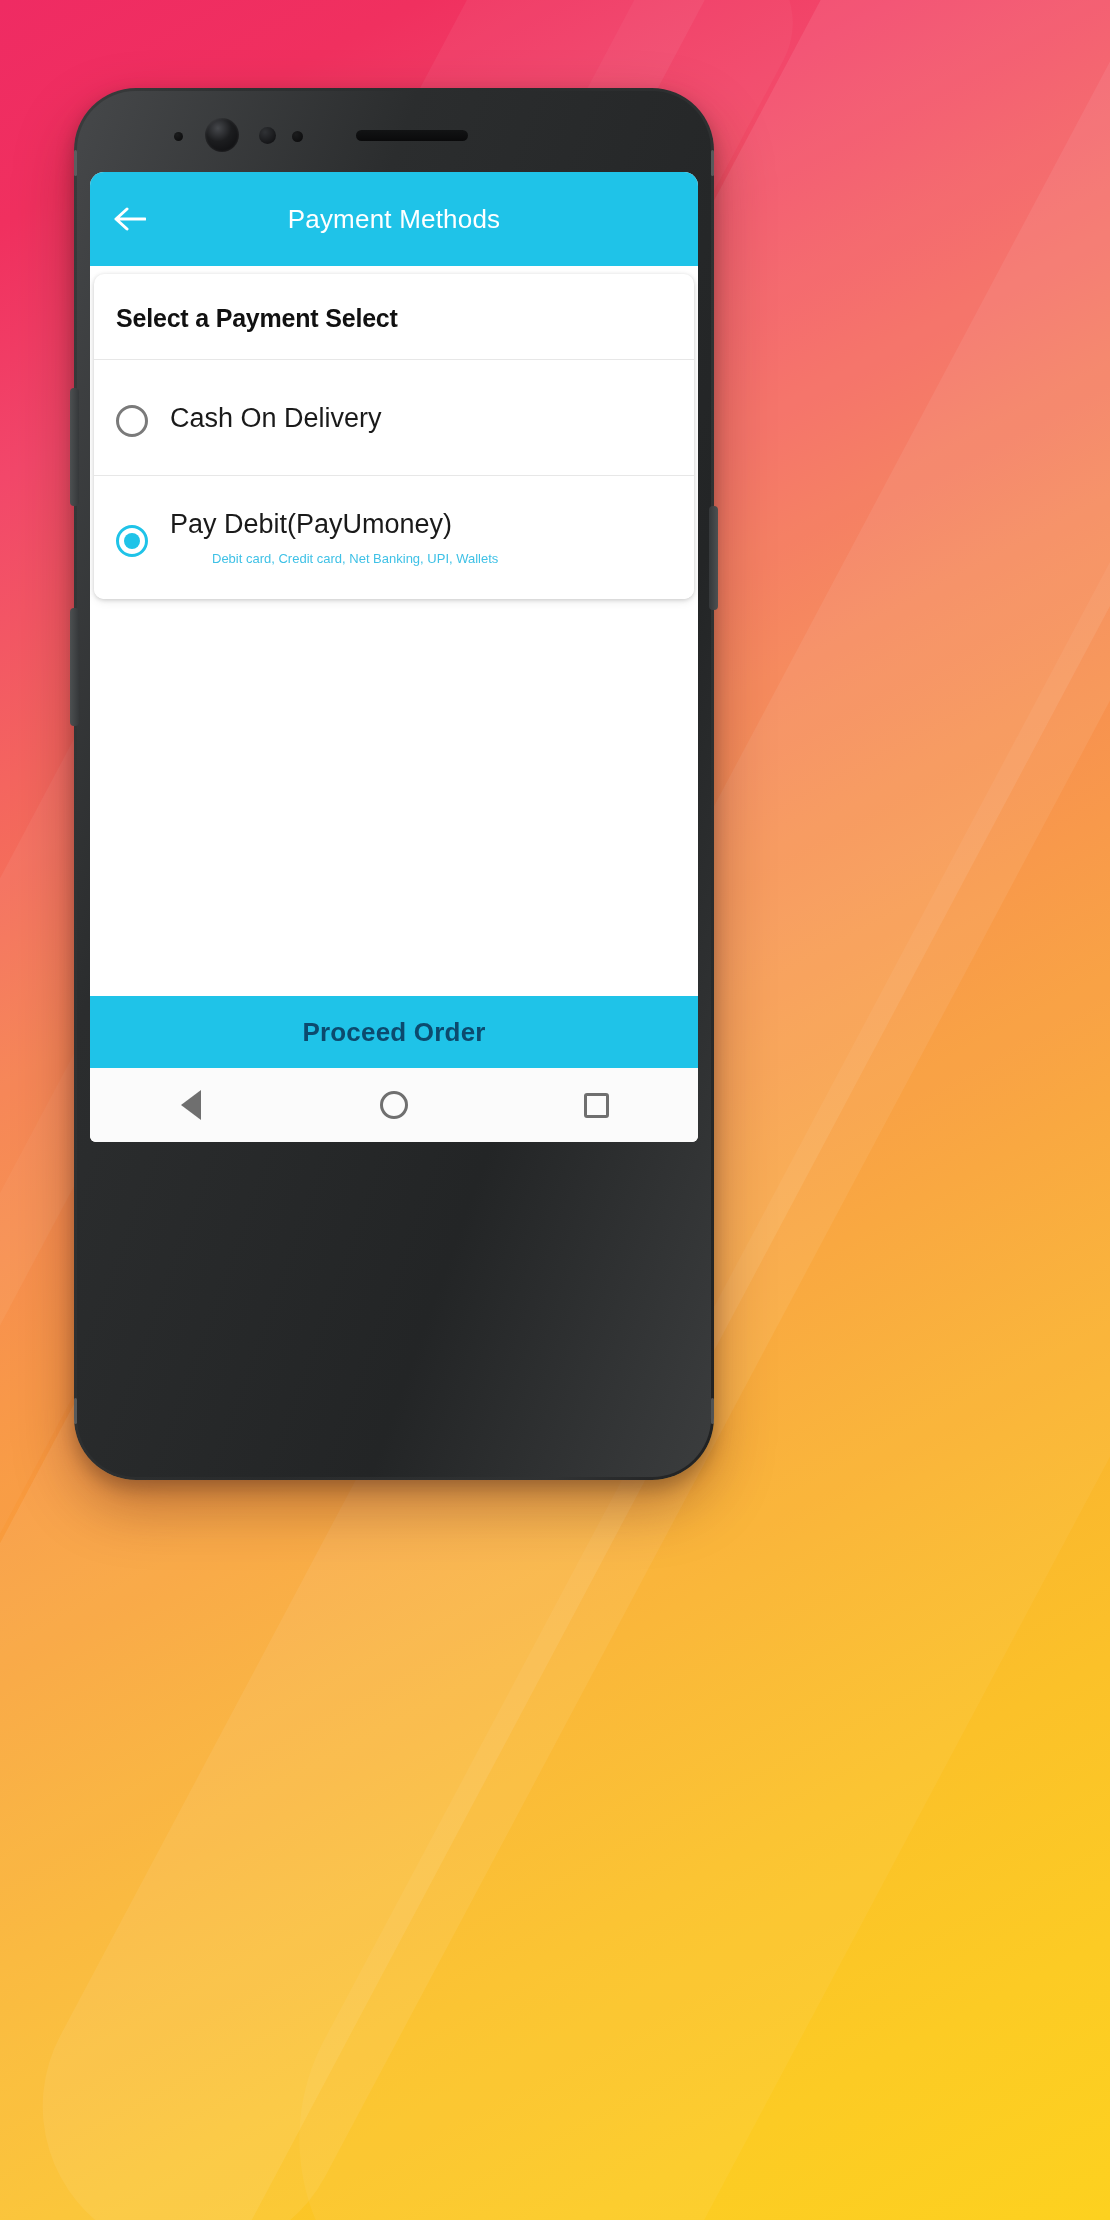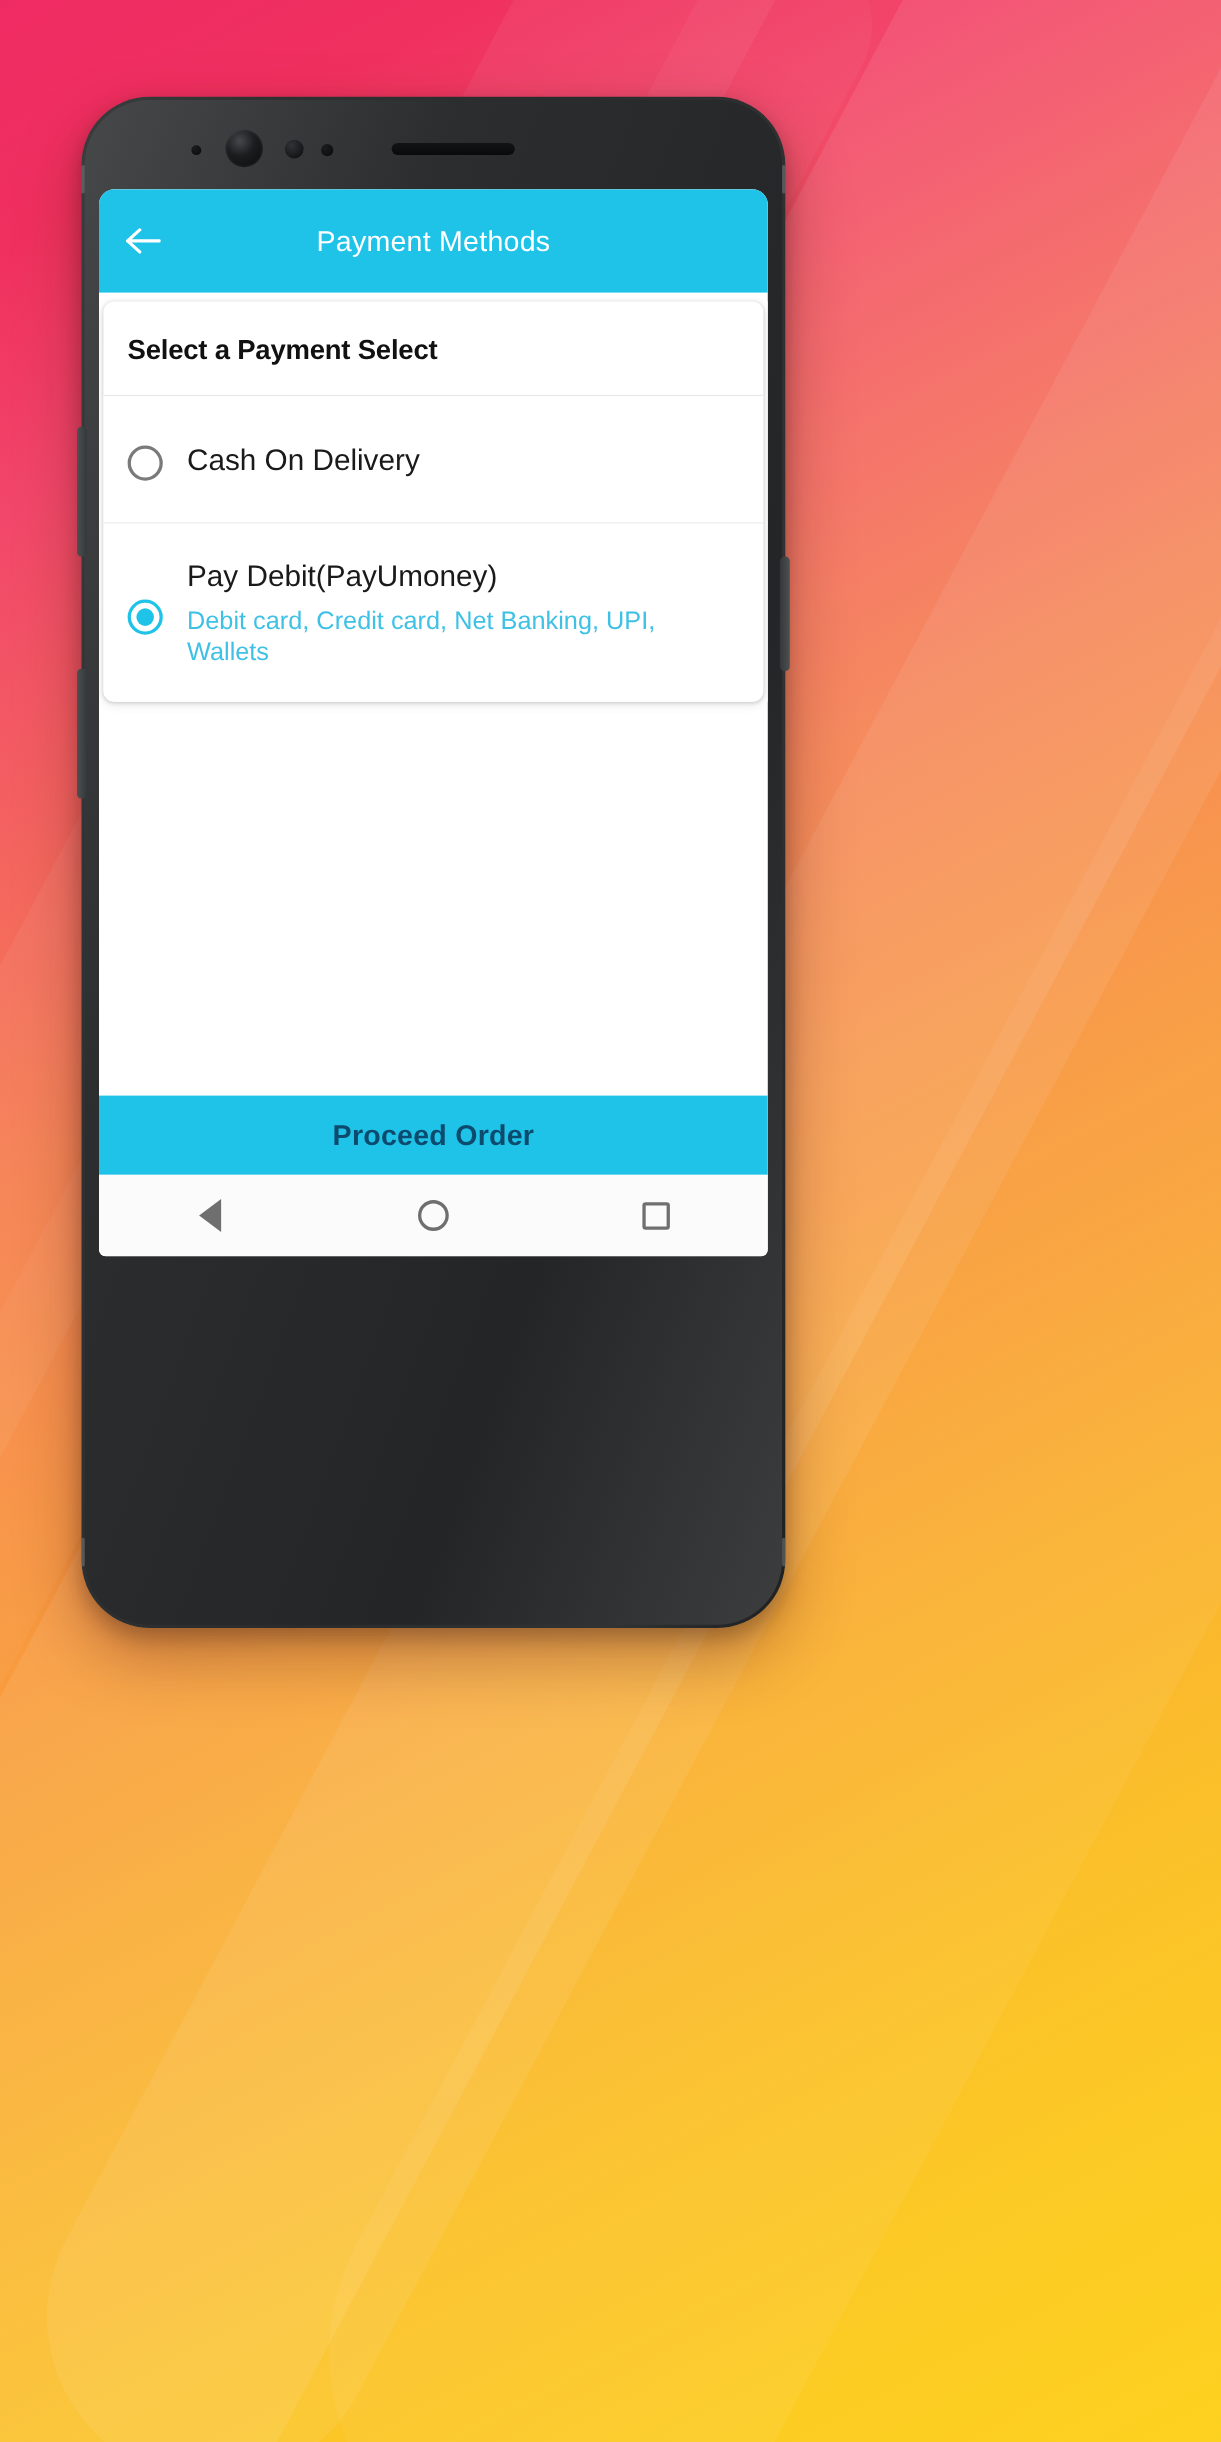--- a/index.html
+++ b/index.html
@@ -135,21 +135,21 @@
     position:relative;
   }
   .radio.checked{ border-color:#1fc3e8; }
   .radio.checked::after{
     content:""; position:absolute;
     left:50%; top:50%; transform:translate(-50%,-50%);
     width:16px; height:16px; border-radius:50%; background:#1fc3e8;
   }
   .opt-texts{ display:flex; flex-direction:column; }
   .opt-title{ font-size:27px; color:#1a1a1a; line-height:1.08; font-weight:400; }
-  .opt-sub{ font-size:23px; color:#3fc1e6; margin-top:12px; line-height:1.2; }
+  .opt-sub{ font-size:13px; color:#3fc1e6; margin-top:12px; line-height:1.2;margin-left:42px; }
 
   
   #body-spacer{ background:#ffffff; }
 
   
   #proceed-button{
     position:absolute; left:0; right:0; bottom:74px;
     height:72px; background:#1fc3e8;
     display:flex; align-items:center; justify-content:center;
     color:#0c4a6e; font-size:26px; font-weight:bold; cursor:pointer;

